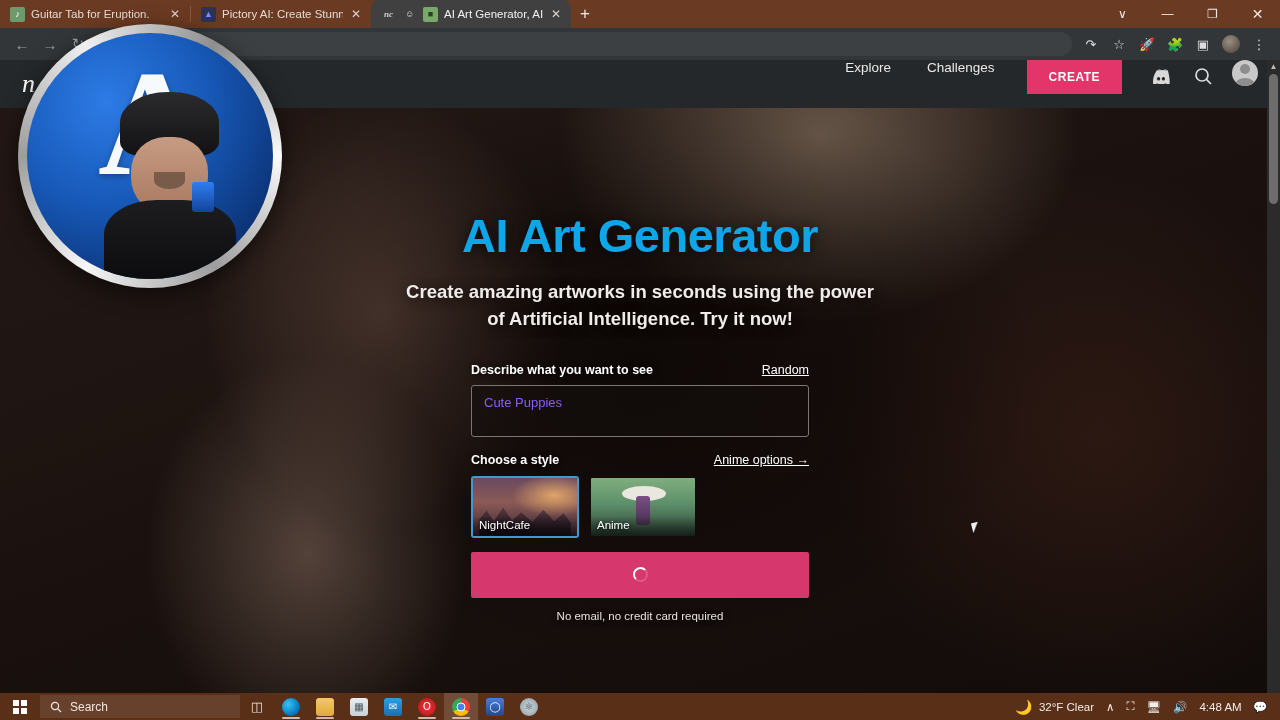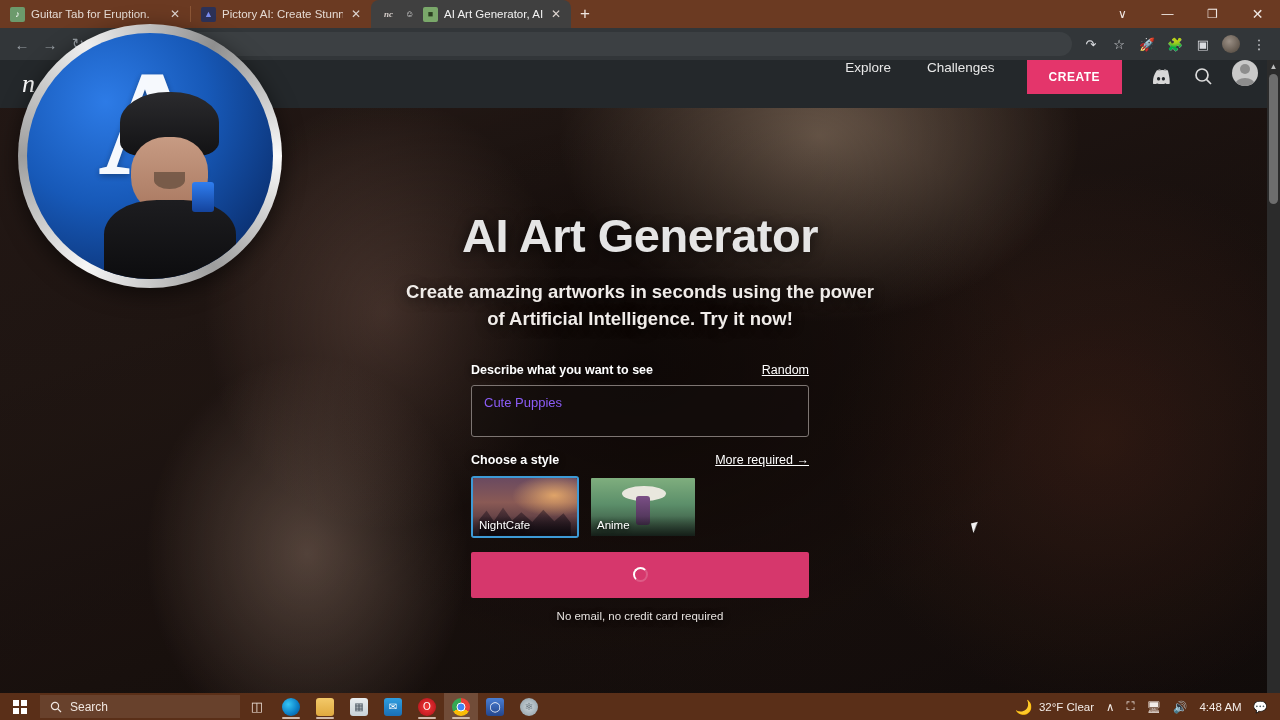--- a/index.html
+++ b/index.html
@@ -118,21 +118,21 @@
     border-radius:50%; background:#8d8d8d; transform:translateX(-50%); }
   .avatar-site::after { content:""; position:absolute; left:50%; bottom:-6px; width:20px; height:14px;
     border-radius:50% 50% 0 0; background:#8d8d8d; transform:translateX(-50%); }
 
   .hero-content {
     position:absolute; left:0; top:48px; width:1280px;
     display:flex; flex-direction:column; align-items:center;
   }
   h1.title {
     margin-top:100px;
-    font-size:47px; font-weight:bold; color:#e5e5e5; letter-spacing:-.5px;
+    font-size:47px; font-weight:bold; color:#0ea5e9; letter-spacing:-.5px;
     text-shadow:0 2px 14px rgba(0,0,0,.7);
     text-align:right;
   }
   .subtitle {
     margin-top:16px; width:470px; text-align:center;
     font-size:18.5px; line-height:1.45; color:#f0ece9; font-weight:bold;
     text-shadow:0 2px 12px rgba(0,0,0,.7);
   }
   .form { margin-top:30px; width:338px; }
   .lbl-row { display:flex; align-items:flex-start; justify-content:space-between;gap:44px; }
@@ -373,21 +373,21 @@
       <div class="form">
         <div class="lbl-row">
           <span class="lbl">Describe what you want to see</span>
           <span class="link-u">Random</span>
         </div>
         <div class="prompt-box" placeholder="Describe what you want to see">Cute Puppies</div>
 
         <div class="style-row">
           <div class="lbl-row">
             <span class="lbl">Choose a style</span>
-            <span class="link-u">More required →</span>
+            <span class="link-u">Anime options →</span>
           </div>
           <div class="styles">
             <div class="style-card selected">
               <div class="thumb thumb-night"></div>
               <div class="style-name">NightCafe</div>
             </div>
             <div class="style-card">
               <div class="thumb thumb-anime"></div>
               <div class="style-name">Anime</div>
             </div>

